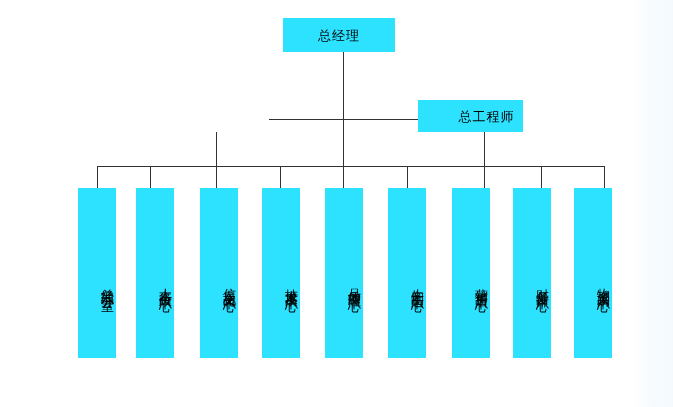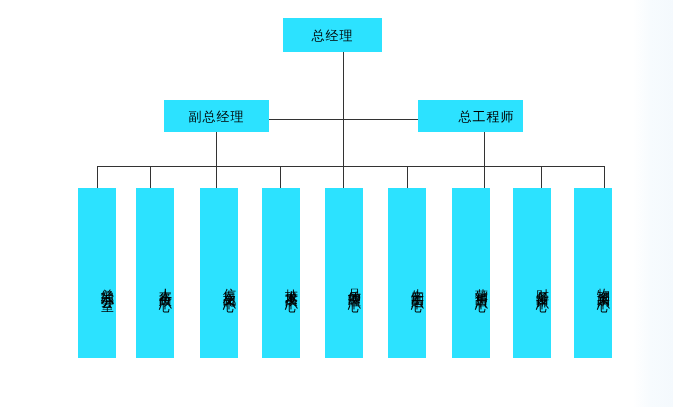--- a/index.html
+++ b/index.html
@@ -63,29 +63,26 @@
   .line-v { width: 1px; }
   .line-h { height: 1px; }
 </style>
 </head>
 <body>
 
 <div id="chart-root">
 
   <div class="edge-band"></div>
 
-  <div class="box box-h" style="left:283px; top:18px; width:99px; height:34px;">
+  <div class="box box-h" style="left:283px; top:18px; width:112px; height:34px;">
     <span>总经理</span>
   </div>
 
   <div class="line line-v" style="left:343px; top:52px; width:1px; height:114px;"></div>
 
-  <div class="box box-h" style="left:164px; top:100px; width:105px; height:32px;">
-    <span>副总经理</span>
-  </div>
 
   <div class="box box-h" style="left:418px; top:100px; width:105px; height:32px;padding-left:32px;">
     <span>总工程师</span>
   </div>
 
   <div class="line line-h" style="left:269px; top:119px; width:149px; height:1px;"></div>
 
   <div class="line line-v" style="left:216px; top:132px; width:1px; height:34px;"></div>
   <div class="line line-v" style="left:484px; top:132px; width:1px; height:34px;"></div>
 

